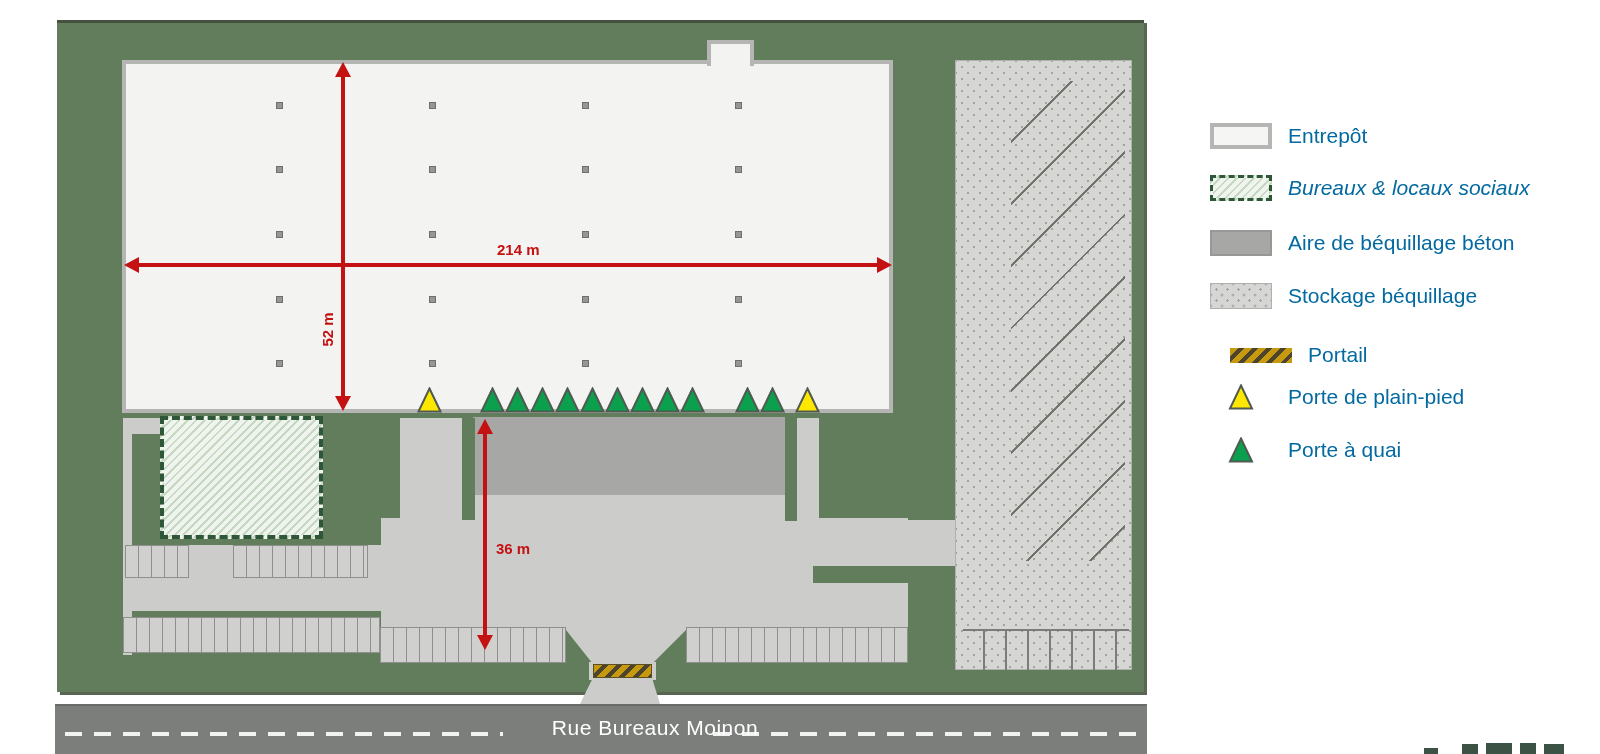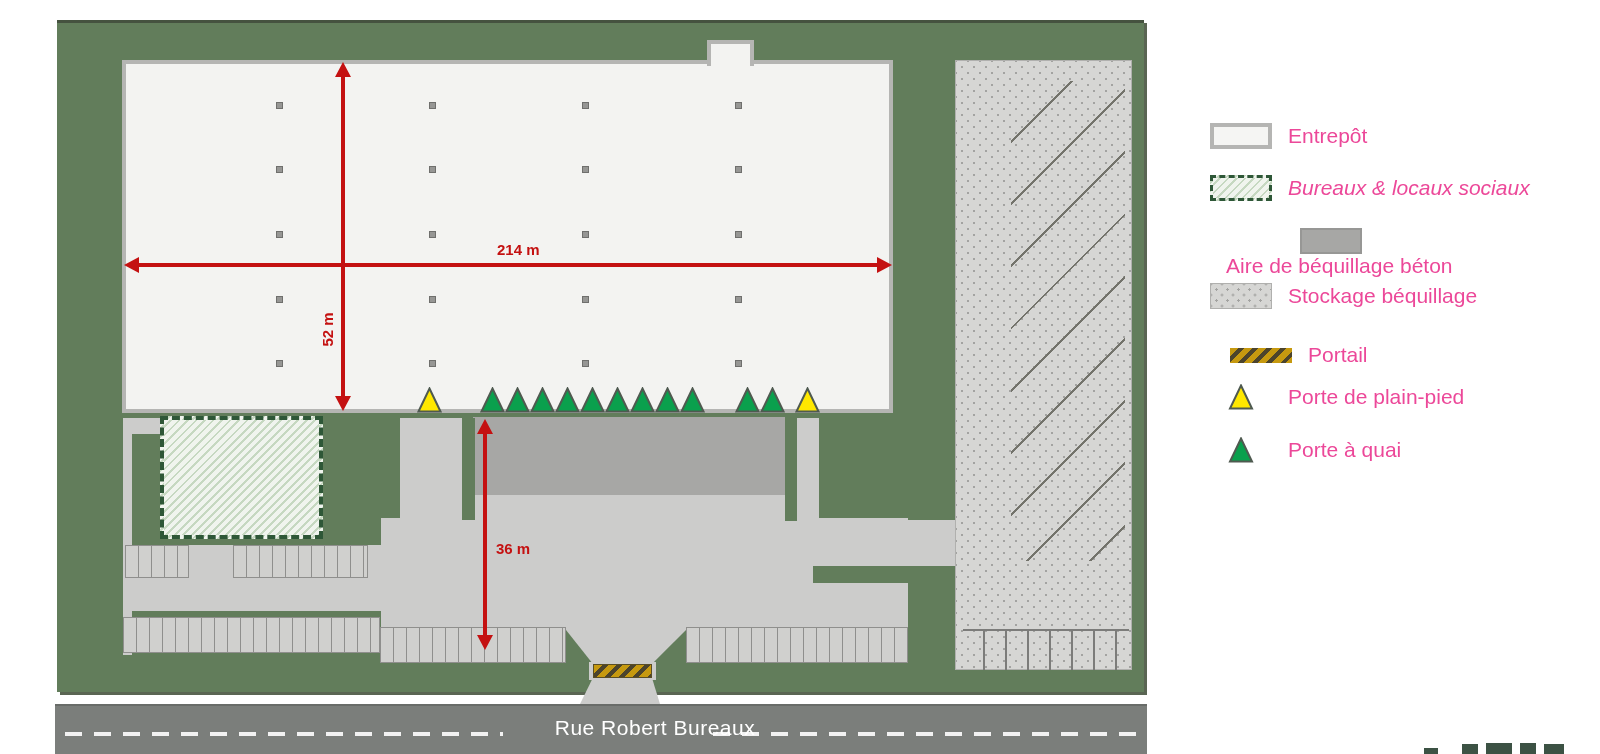--- a/index.html
+++ b/index.html
@@ -77,36 +77,36 @@
   .lg-row{position:absolute;left:1210px;height:30px;display:flex;align-items:center;}
   .sw{display:inline-block;width:62px;height:26px;box-sizing:border-box;flex:none;}
   .sw-entrepot{background:#f5f5f3;border:4px solid #b5b5b3;}
   .sw-bureaux{border:3px dashed #2e5737;background:repeating-linear-gradient(135deg,#f0f4ee 0 4px,#c6d8c1 4px 6px);}
   .sw-aire{background:#a7a7a5;border:2px solid #979795;}
   .sw-stockage{background-color:#d6d6d4;border:1px solid #b0b0ae;
      background-image:radial-gradient(#a3a3a1 1.2px,rgba(0,0,0,0) 1.4px),radial-gradient(#a3a3a1 1.2px,rgba(0,0,0,0) 1.4px);
      background-size:11px 11px,11px 11px;background-position:0 0,5.5px 5.5px;}
   .sw-portail{height:15px;background:repeating-linear-gradient(135deg,#c6990f 0 6px,#4c442c 6px 10px);}
   .sw-tri{background:none;border:none;display:flex;align-items:center;justify-content:center;}
-  .lg-label{margin-left:16px;color:#ec4899;font-size:21px;white-space:nowrap;}
+  .lg-label{margin-left:16px;color:#0369a1;font-size:21px;white-space:nowrap;}
 
   
   .logo-bit{position:absolute;background:#3c5244;}
 </style>
 </head>
 <body>
 
 <div class="stage">
 
   <div class="abs site"></div>
 
   <div class="abs street">
     <div class="street-dash" style="left:10px;width:438px;"></div>
     <div class="street-dash" style="left:658px;width:424px;"></div>
-    <div class="street-label">Rue Robert Bureaux</div>
+    <div class="street-label">Rue Bureaux Moinon</div>
   </div>
 
   <div class="abs tarmac" style="left:123px;top:418px;width:9px;height:237px;"></div>
   <div class="abs tarmac" style="left:123px;top:418px;width:38px;height:16px;"></div>
   <div class="abs tarmac" style="left:123px;top:545px;width:260px;height:66px;"></div>
   <div class="abs tarmac" style="left:400px;top:418px;width:62px;height:105px;"></div>
   <div class="abs tarmac" style="left:797px;top:418px;width:22px;height:105px;"></div>
   <div class="abs tarmac" style="left:473px;top:495px;width:312px;height:25px;"></div>
   <div class="abs tarmac" style="left:381px;top:518px;width:527px;height:112px;"></div>
   <div class="abs tarmac" style="left:908px;top:520px;width:49px;height:48px;"></div>
@@ -219,21 +219,21 @@
   <div class="dim-label" style="left:496px;top:540px;">36 m</div>
 
   <div class="lg-row" style="top:121px;">
     <span class="sw sw-entrepot"></span>
     <span class="lg-label">Entrepôt</span>
   </div>
   <div class="lg-row" style="top:173px;font-style:italic;">
     <span class="sw sw-bureaux"></span>
     <span class="lg-label">Bureaux &amp; locaux sociaux</span>
   </div>
-  <div class="lg-row" style="top:228px;flex-direction:column;">
+  <div class="lg-row" style="top:228px;">
     <span class="sw sw-aire"></span>
     <span class="lg-label">Aire de béquillage béton</span>
   </div>
   <div class="lg-row" style="top:281px;">
     <span class="sw sw-stockage"></span>
     <span class="lg-label">Stockage béquillage</span>
   </div>
   <div class="lg-row" style="top:340px;padding-left:20px;">
     <span class="sw sw-portail"></span>
     <span class="lg-label">Portail</span>

